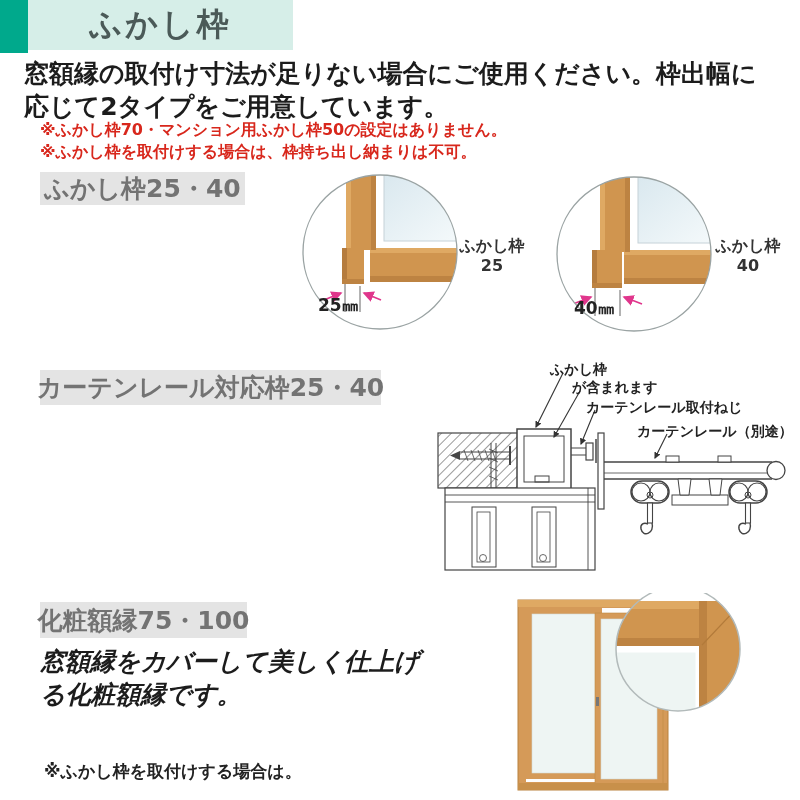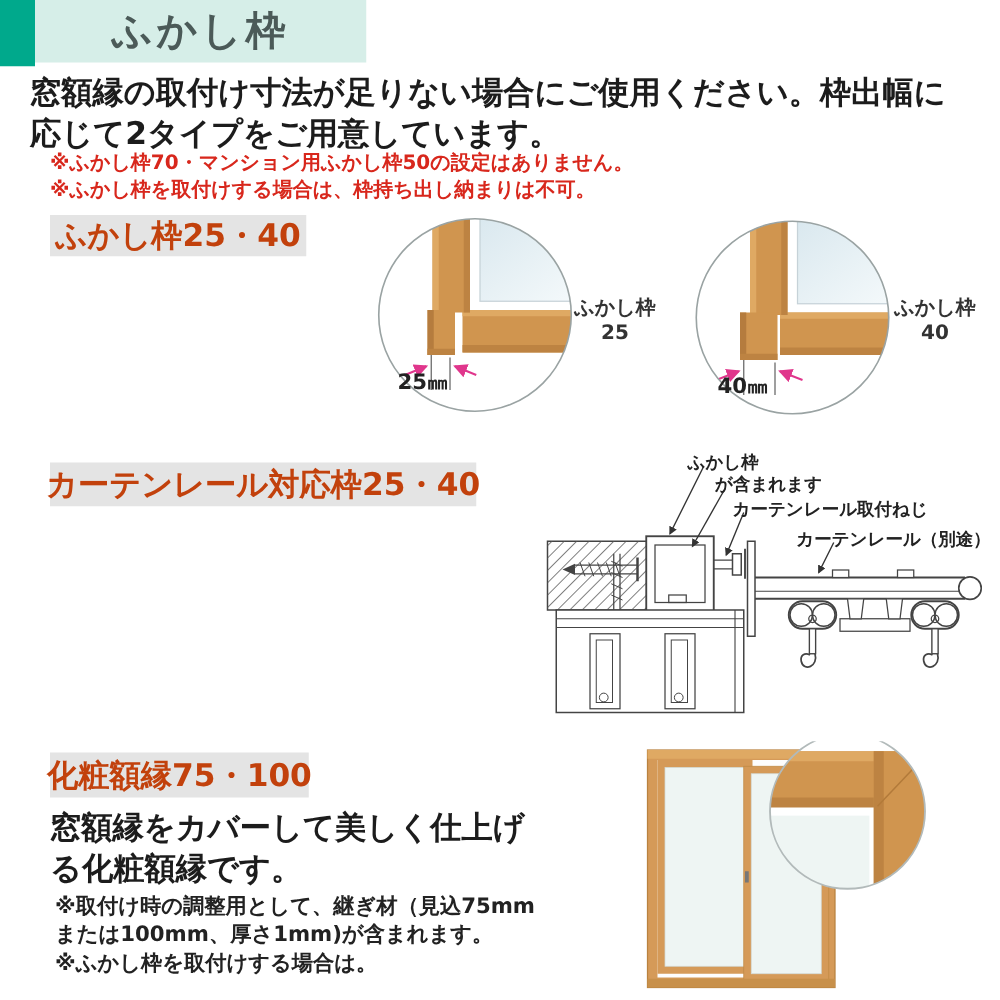--- a/index.html
+++ b/index.html
@@ -3,21 +3,21 @@
 <meta charset="utf-8">
 <style>
   html,body{margin:0;padding:0;background:#ffffff;}
   #page{position:relative;width:800px;height:800px;background:#ffffff;overflow:hidden;
         font-family:"DejaVu Sans","Liberation Sans",sans-serif;color:#1f1f1f;}
   .abs{position:absolute;}
   .title{font-size:32px;font-weight:bold;color:#4b5a58;letter-spacing:3px;}
   .intro{font-size:25px;font-weight:600;line-height:1.32;color:#1c1c1c;}
   .rednote{font-size:16px;font-weight:bold;line-height:1.35;color:#d8271c;}
   .secbox{background:#e4e4e4;display:flex;align-items:center;justify-content:center;
-          font-size:25px;font-weight:bold;color:#c2410c;white-space:nowrap;}
+          font-size:25px;font-weight:bold;color:#737373;white-space:nowrap;}
   .body25{font-size:25px;font-weight:600;line-height:1.45;color:#1c1c1c;}
   .smallnote{font-size:17px;font-weight:600;line-height:1.35;color:#222;}
   .circlabel{font-size:16px;font-weight:600;color:#333;text-align:center;line-height:1.25;}
   .dimtext{font-size:17px;font-weight:600;color:#222;letter-spacing:0;text-align:center;}
   .techlabel{font-size:14px;font-weight:600;color:#222;white-space:nowrap;}
   svg{display:block;}
 </style>
 </head>
 <body>
 
@@ -191,22 +191,21 @@
     <line x1="160" y1="36" x2="134" y2="82" stroke="#333" stroke-width="1.1" marker-end="url(#arrowDark)"></line>
     <line x1="175" y1="55" x2="161" y2="89" stroke="#333" stroke-width="1.1" marker-end="url(#arrowDark)"></line>
     <line x1="247" y1="79" x2="235" y2="103" stroke="#333" stroke-width="1.1" marker-end="url(#arrowDark)"></line>
   </svg>
   <div class="abs techlabel" style="left:550px;top:361px;">ふかし枠</div>
   <div class="abs techlabel" style="left:572px;top:379px;">が含まれます</div>
   <div class="abs techlabel" style="left:637px;top:423px;">カーテンレール（別途）</div>
   <div class="abs techlabel" style="left:586px;top:399px;">カーテンレール取付ねじ</div>
 
   <div class="abs secbox" style="left:40px;top:602px;width:207px;height:36px;">化粧額縁75・100</div>
-  <div class="abs body25" style="left:40px;top:646px;width:392px;line-height:1.3;">窓額縁をカバーして美しく仕上げる化粧額縁です。</div>
-  <div class="abs smallnote" style="left:44px;top:714px;width:400px;">※取付け時の調整用として、継ぎ材（見込75mmまたは100mm、厚さ1mm)が含まれます。</div>
+  <div class="abs body25" style="left:40px;top:646px;width:392px;line-height:1.3;font-style:italic;">窓額縁をカバーして美しく仕上げる化粧額縁です。</div>
   <div class="abs smallnote" style="left:44px;top:760px;width:400px;">※ふかし枠を取付けする場合は。</div>
 
   <svg class="abs" style="left:505px;top:593px;" width="260" height="207" viewBox="0 0 260 207">
 
     <rect x="13" y="7" width="150" height="190" fill="#d59a58" stroke="#b9823f" stroke-width="1"></rect>
     <rect x="13" y="7" width="150" height="7" fill="#dfa963"></rect>
     <rect x="21" y="15" width="134" height="174" fill="#fdfdfd"></rect>
     <g>
       <rect x="21" y="15" width="76" height="171" fill="#d59a58"></rect>
       <rect x="27" y="21" width="64" height="159" fill="#eef5f3" stroke="#d3dbd8" stroke-width="0.6"></rect>

